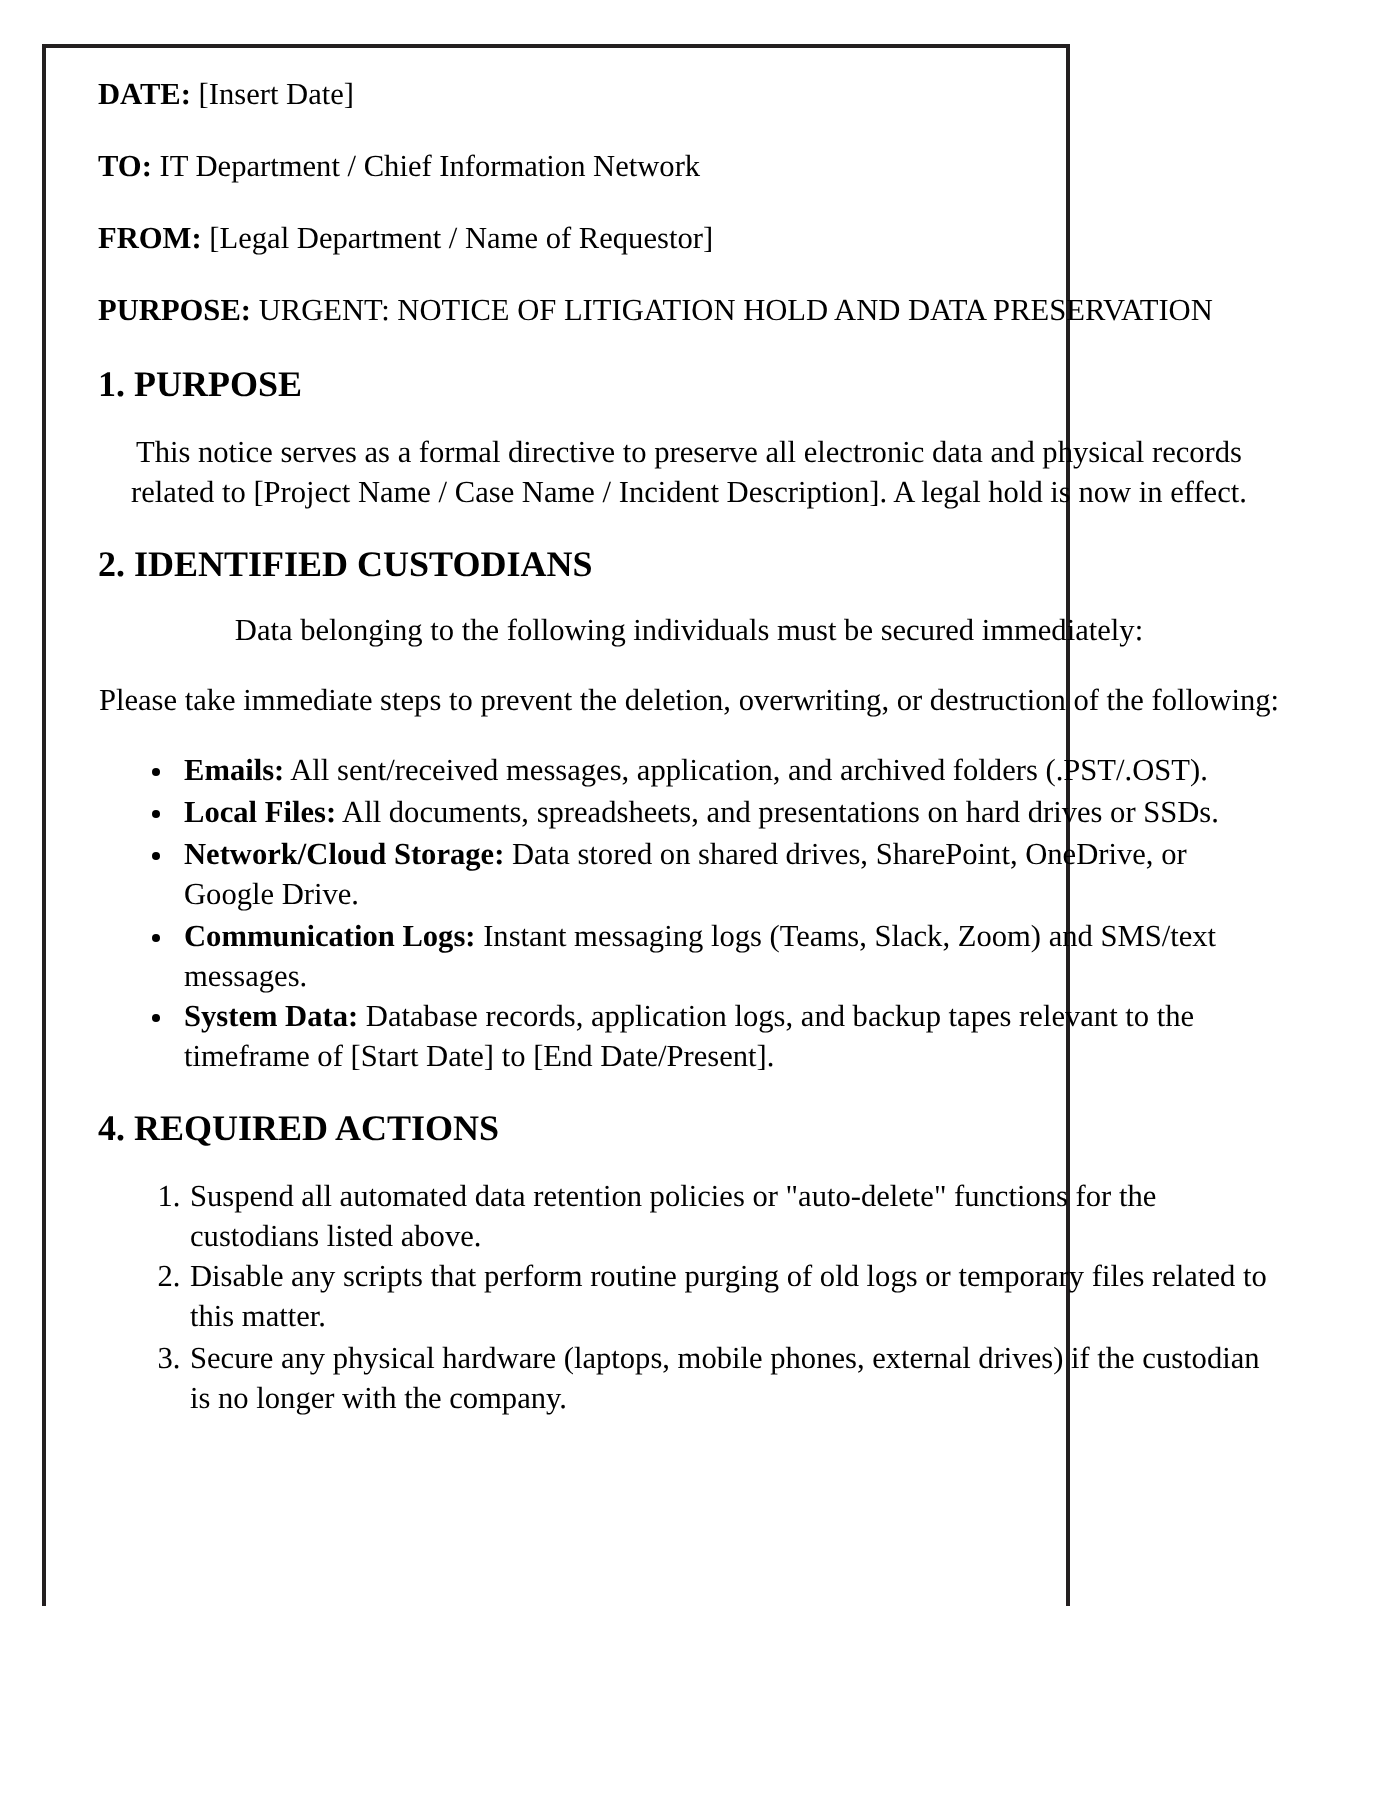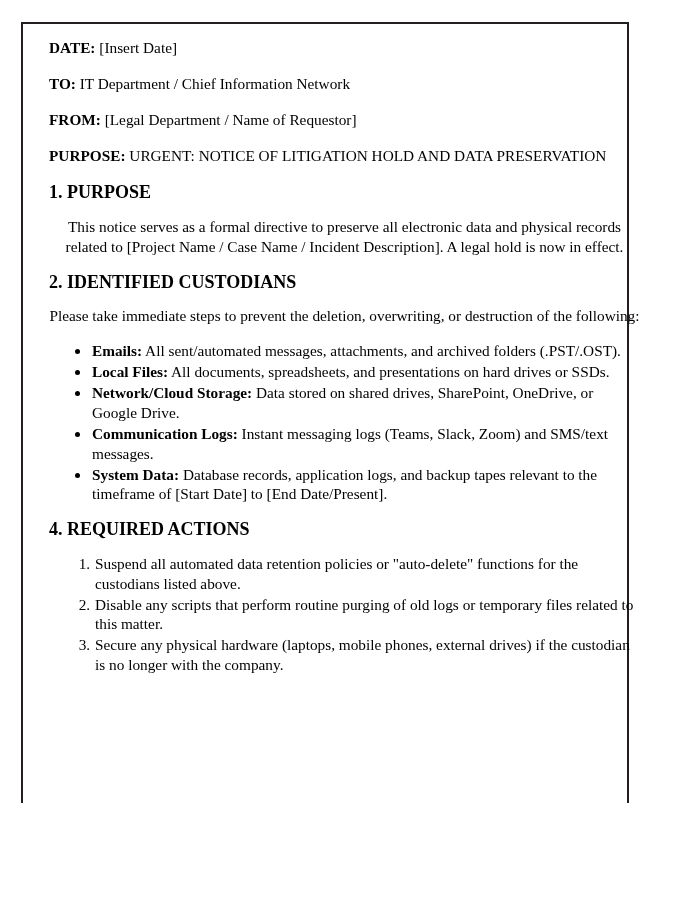--- a/index.html
+++ b/index.html
@@ -12,21 +12,21 @@
     height: 900px;
     font-family: "Liberation Serif", "DejaVu Serif", serif;
     color: #000000;
     overflow: hidden;
   }
 
   .page-frame {
     position: absolute;
     left: 21px;
     top: 22px;
-    width: 608px;
+    width: 514px;
     height: 781px;
     border-left: 2px solid #231f20;
     border-right: 2px solid #231f20;
     border-top: 2px solid #231f20;
     border-bottom: none;
     box-sizing: border-box;
     background: #ffffff;
   }
 
   .doc-body {
@@ -99,25 +99,26 @@
 
     <p class="meta-line">
       <span class="label">PURPOSE:</span>
       <span>URGENT: NOTICE OF LITIGATION HOLD AND DATA PRESERVATION</span>
     </p>
 
     <h2 class="section-heading">1. PURPOSE</h2>
     <p class="para">This notice serves as a formal directive to preserve all electronic data and physical records related to [Project Name / Case Name / Incident Description]. A legal hold is now in effect.</p>
 
     <h2 class="section-heading">2. IDENTIFIED CUSTODIANS</h2>
+    <p class="para">Data belonging to the following individuals must be secured immediately:</p>
 
     <p class="para">Please take immediate steps to prevent the deletion, overwriting, or destruction of the following:</p>
     <ul class="doc-list">
       <li>
-        <span class="lead">Emails:</span><span> All sent/automated messages, attachments, and archived folders (.PST/.OST).</span>
+        <span class="lead">Emails:</span><span> All sent/received messages, application, and archived folders (.PST/.OST).</span>
       </li>
       <li>
         <span class="lead">Local Files:</span><span> All documents, spreadsheets, and presentations on hard drives or SSDs.</span>
       </li>
       <li>
         <span class="lead">Network/Cloud Storage:</span><span> Data stored on shared drives, SharePoint, OneDrive, or Google Drive.</span>
       </li>
       <li>
         <span class="lead">Communication Logs:</span><span> Instant messaging logs (Teams, Slack, Zoom) and SMS/text messages.</span>
       </li>

